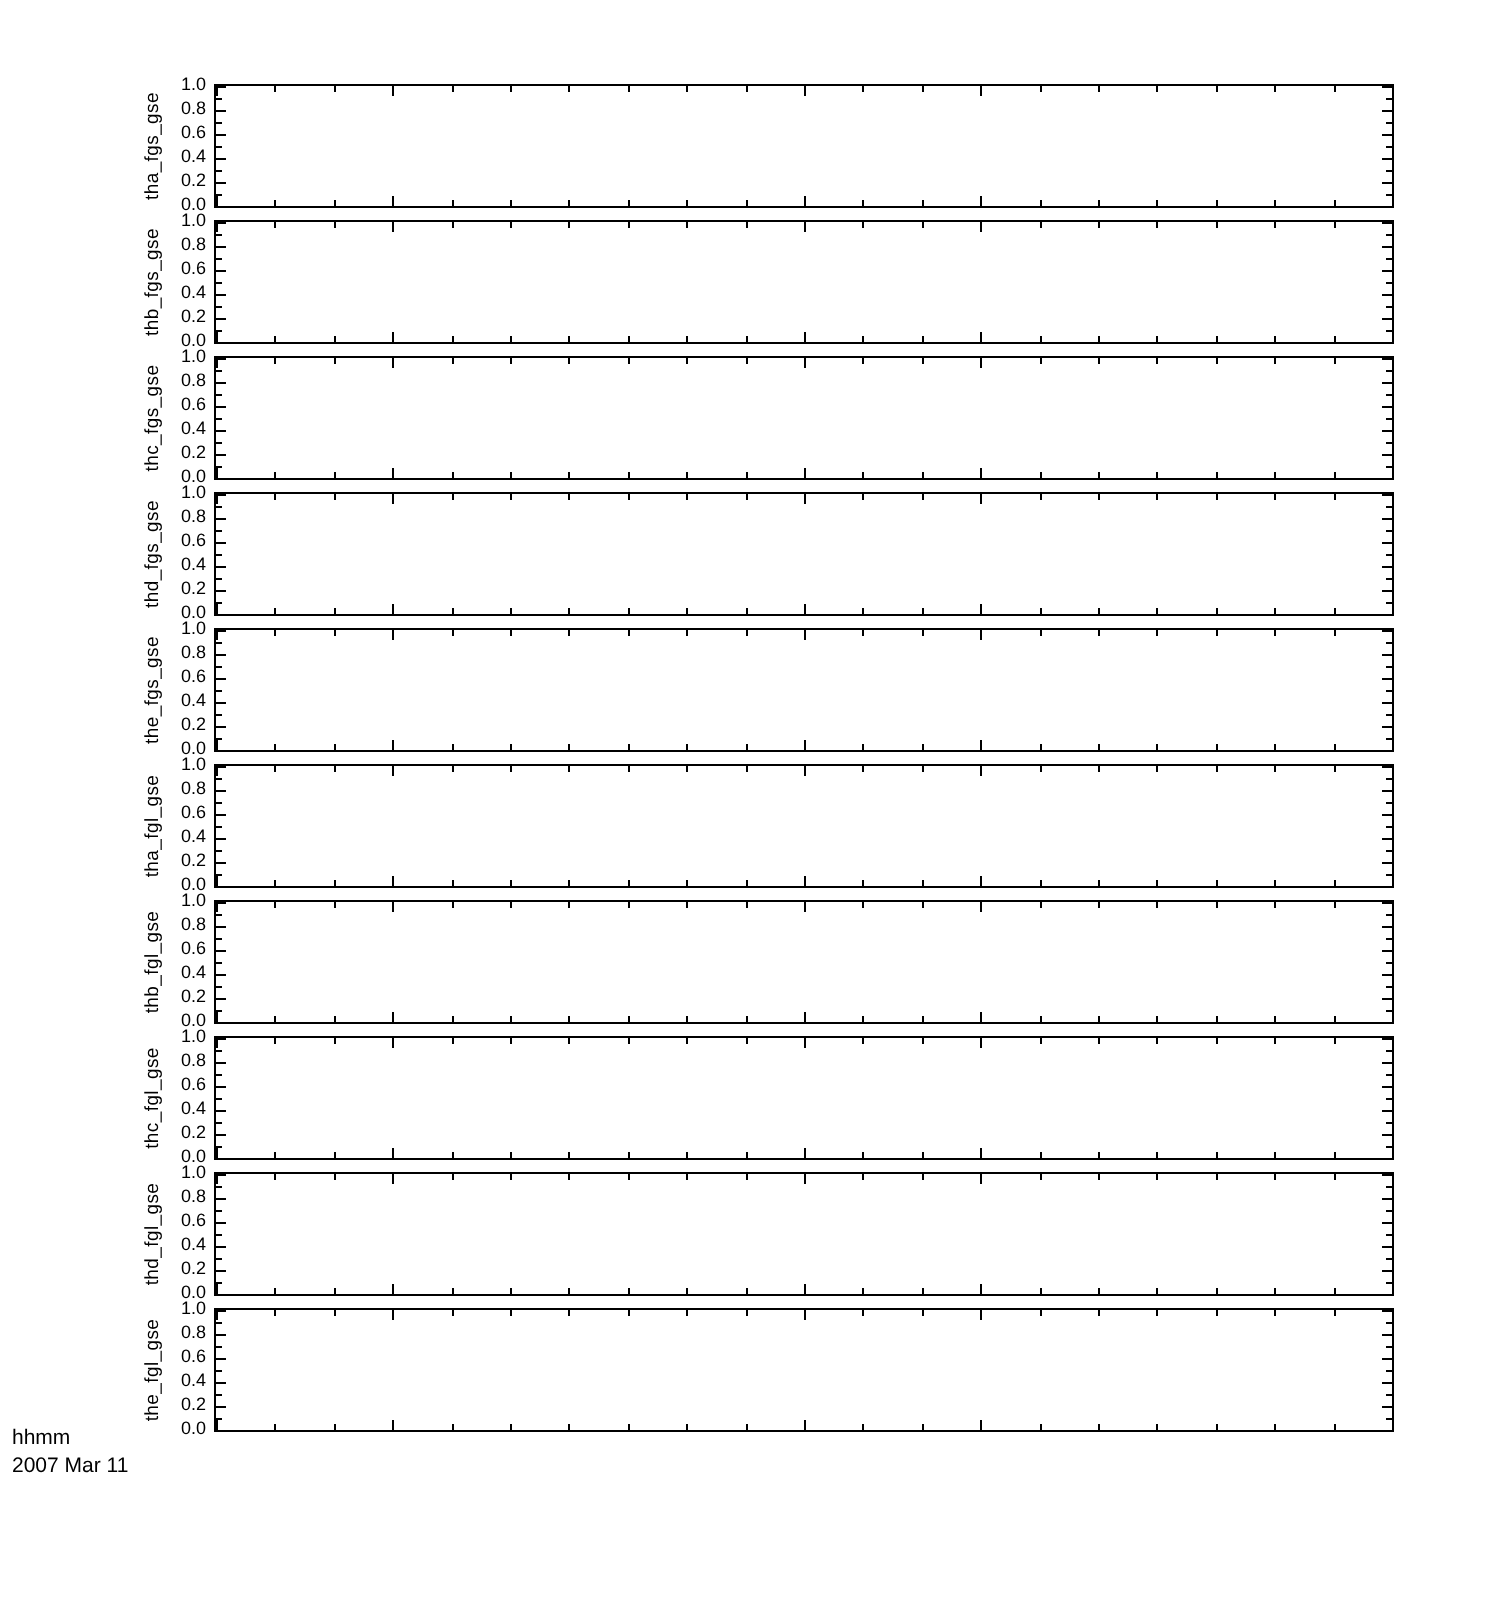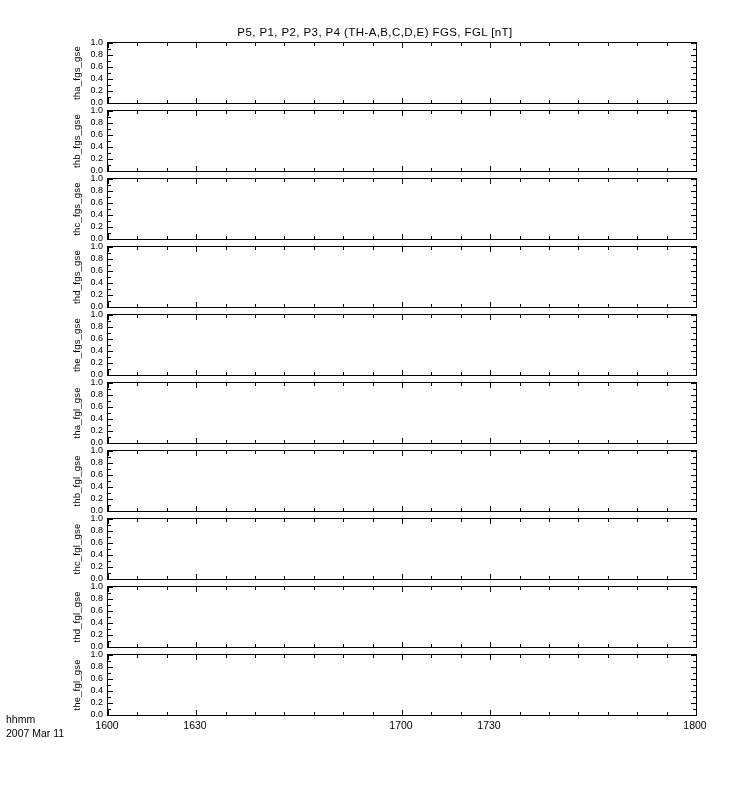--- a/index.html
+++ b/index.html
@@ -108,21 +108,20 @@
     font-size: 10.5px;
     line-height: 14px;
   }
   #timestamp div { white-space: nowrap; }
 </style>
 </head>
 <body>
 
 <div id="page">
 
-  <div id="title">P5, P1, P2, P3, P4 (TH-A,B,C,D,E) FGS, FGL [nT]</div>
 
   <div id="plot-area">
       <div class="panel" style="top: 0px; height: 62px;">
         <div class="panel-inner">
           <div class="tick ytick-l" style="top: 60px;"></div>
           <div class="tick ytick-r" style="top: 60px;"></div>
           <div class="tick ytick-l minor" style="top: 54px;"></div>
           <div class="tick ytick-r minor" style="top: 54px;"></div>
           <div class="tick ytick-l" style="top: 48px;"></div>
           <div class="tick ytick-r" style="top: 48px;"></div>
@@ -883,26 +882,19 @@
         <span style="top: 56px;">0.0</span>
         <span style="top: 44px;">0.2</span>
         <span style="top: 32px;">0.4</span>
         <span style="top: 20px;">0.6</span>
         <span style="top: 8px;">0.8</span>
         <span style="top: -4px;">1.0</span>
       </div>
       <div class="ytitle" style="left: -36px; top: 674px; width: 62px; text-align: center;">the_fgl_gse</div>
     </div>
 
-  <div id="xlabels">
-      <span style="left: 0px;">1600</span>
-      <span style="left: 88px;">1630</span>
-      <span style="left: 294px;">1700</span>
-      <span style="left: 382px;">1730</span>
-      <span style="left: 588px;">1800</span>
-    </div>
 
   <div id="timestamp">
     <div>hhmm</div>
     <div>2007 Mar 11</div>
   </div>
 
 </div>
 
 </body></html>

